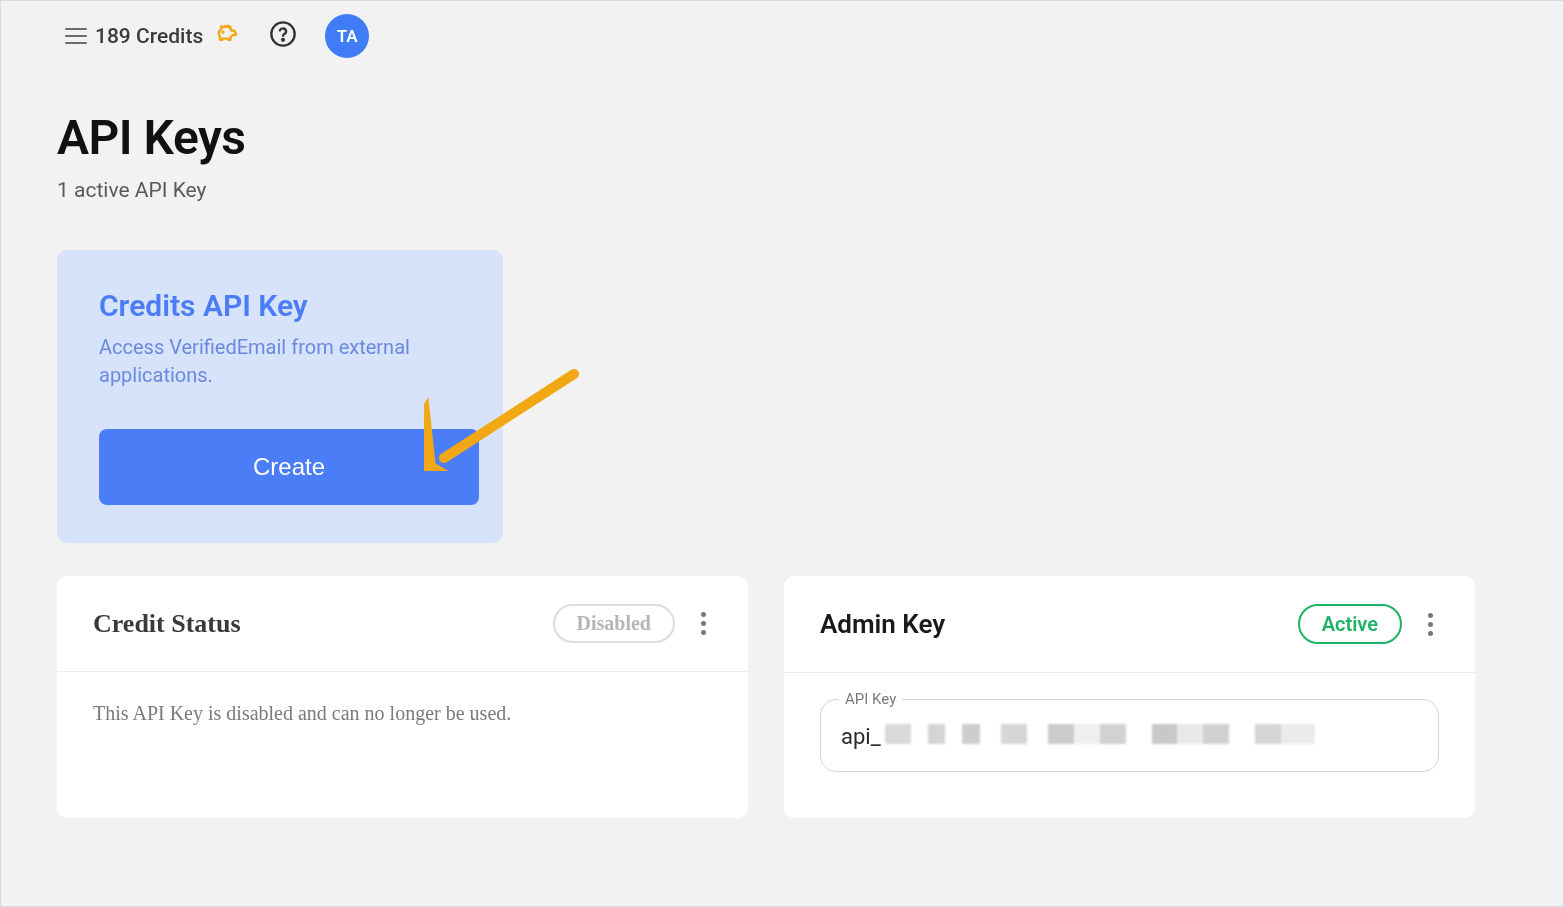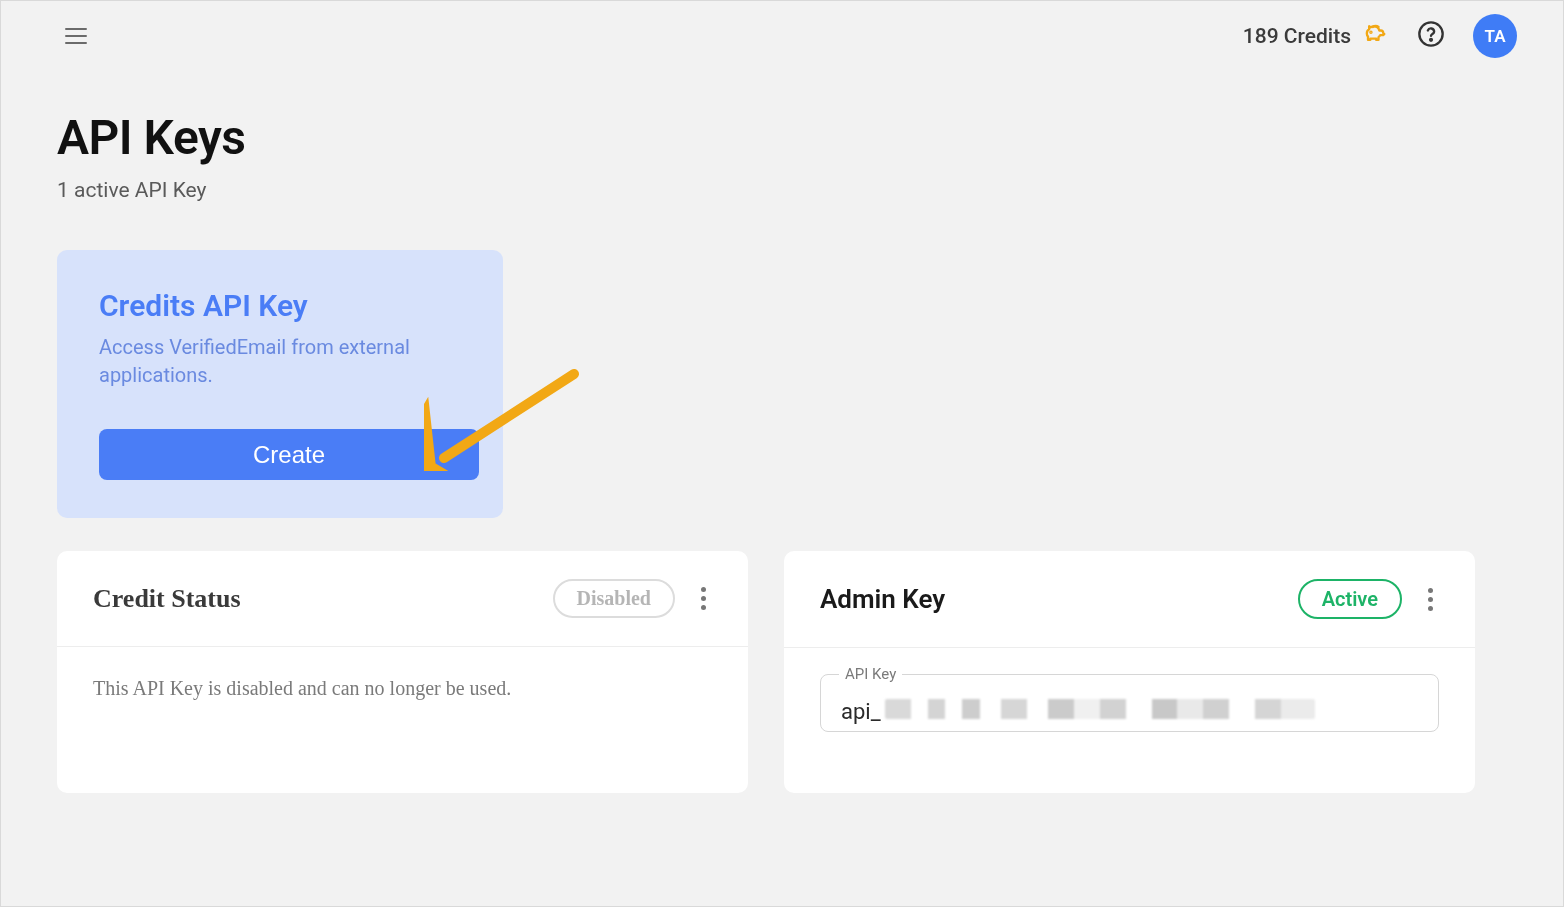--- a/index.html
+++ b/index.html
@@ -10,21 +10,20 @@
       width: 1564px;
       height: 907px;
       overflow: hidden;
       border: 1px solid #d9d9d9;
       position: relative;
     }
     .topbar {
       height: 70px;
       display: flex;
       align-items: center;
-      justify-content: space-between;
       padding: 0 46px 0 56px;
     }
     .hamburger {
       display: inline-flex;
       cursor: pointer;
       padding: 8px;
     }
     .hamburger svg { width: 22px; height: 18px; }
     .top-right {
       display: flex;
@@ -82,21 +81,21 @@
       margin-bottom: 10px;
     }
     .create-desc {
       font-size: 20px;
       color: #6a8ae0;
       line-height: 1.4;
       margin-bottom: 40px;
     }
     .create-btn {
       width: 380px;
-      height: 51px;
+      height: 76px;
       background: #4a7df6;
       color: #fff;
       border: none;
       border-radius: 8px;
       font-size: 24px;
       font-weight: 500;
       cursor: pointer;
     }
     .cards-row {
       display: flex;
@@ -163,22 +162,22 @@
     }
     .card-body {
       padding: 30px 36px;
       font-size: 20px;
       color: #7a7a7a;
     }
     .api-field {
       position: relative;
       margin: 26px 36px 18px 36px;
       border: 1px solid #d6d6d6;
-      border-radius: 8px;
-      padding: 24px 20px 7px 20px;
+      border-radius: 16px;
+      padding: 24px 20px 22px 20px;
     }
     .api-field-label {
       position: absolute;
       top: -10px;
       left: 18px;
       background: #fff;
       padding: 0 6px;
       font-size: 15px;
       color: #7a7a7a;
     }

